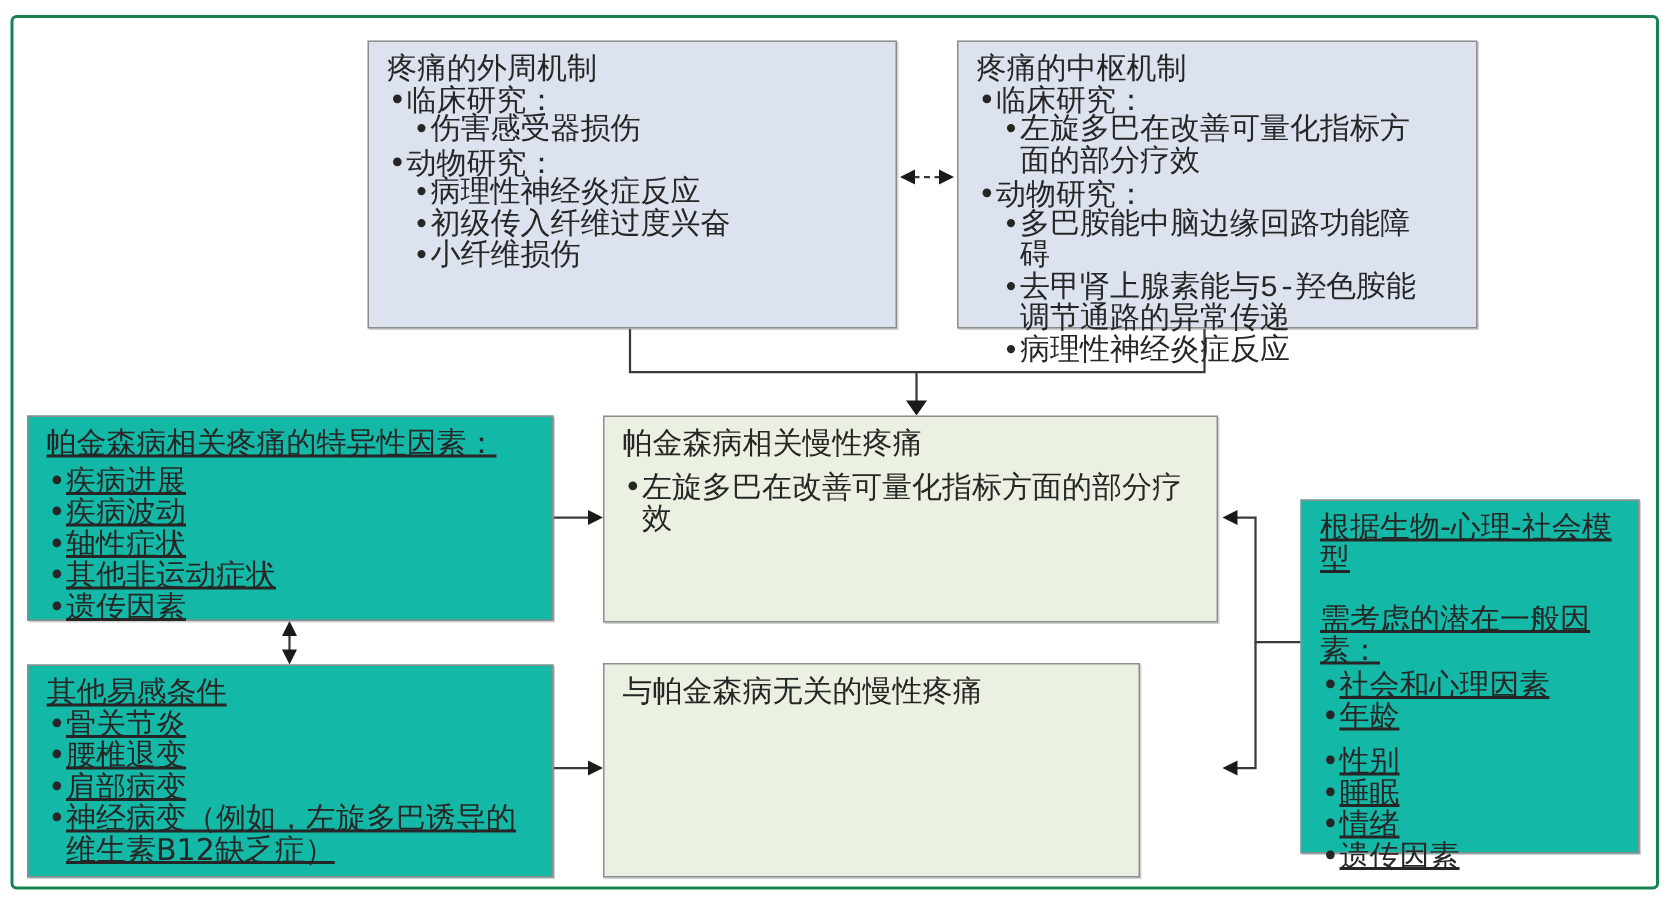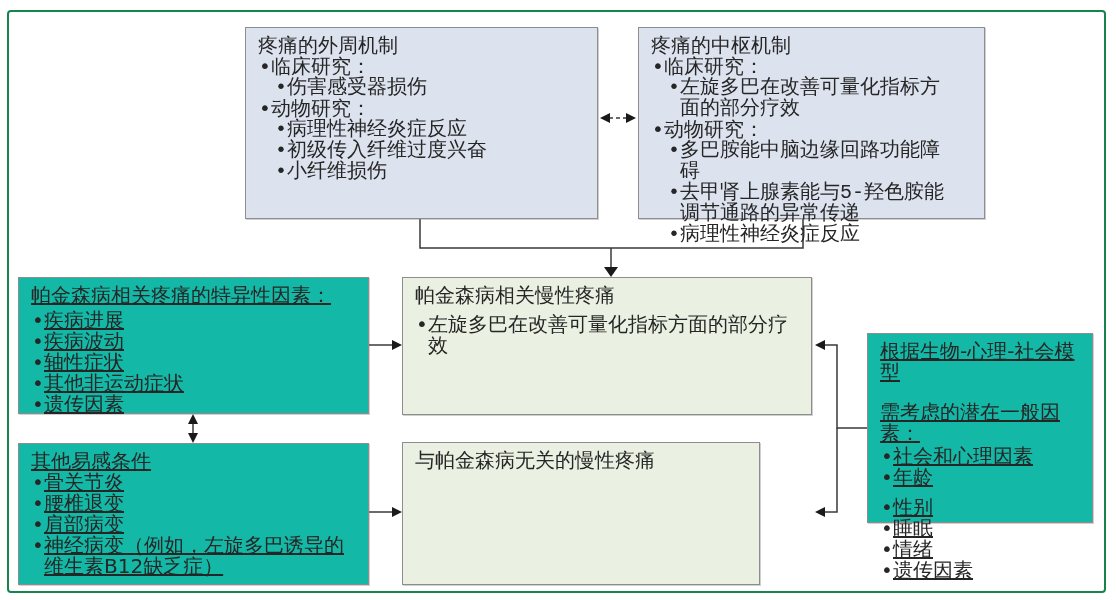--- a/index.html
+++ b/index.html
@@ -42,21 +42,21 @@
   ul.items li::before { content:"\2022"; position:absolute; left:3px; top:0; }
   ul.items li.l2 { margin-left:16px; padding-right:18px;font-family:Liberation Mono, monospace; }
 
   
   #box-peripheral { left:245px; top:27px;  width:353px; height:192px; }
   #box-central    { left:638px; top:27px;  width:347px; height:192px; }
   #box-specific   { left:18px;  top:277px; width:351px; height:137px; }
   #box-other      { left:18px;  top:443px; width:351px; height:142px; }
   #box-pd-pain    { left:402px; top:277px; width:410px; height:138px; }
   #box-nonpd-pain { left:402px; top:442px; width:358px; height:143px; }
-  #box-general    { left:867px; top:333px; width:226px; height:190px; }
+  #box-general    { left:867px; top:333px; width:226px; height:236px; }
 
   #box-specific .box-title { margin-bottom:4px; }
   #box-pd-pain .box-title  { margin-bottom:8px; }
   #box-general .title-2 { margin-top:19px; margin-bottom:2px; }
   #box-general ul.items li:nth-child(3) { margin-top:9px; }
 </style>
 </head>
 <body>
 
 <div class="canvas">

